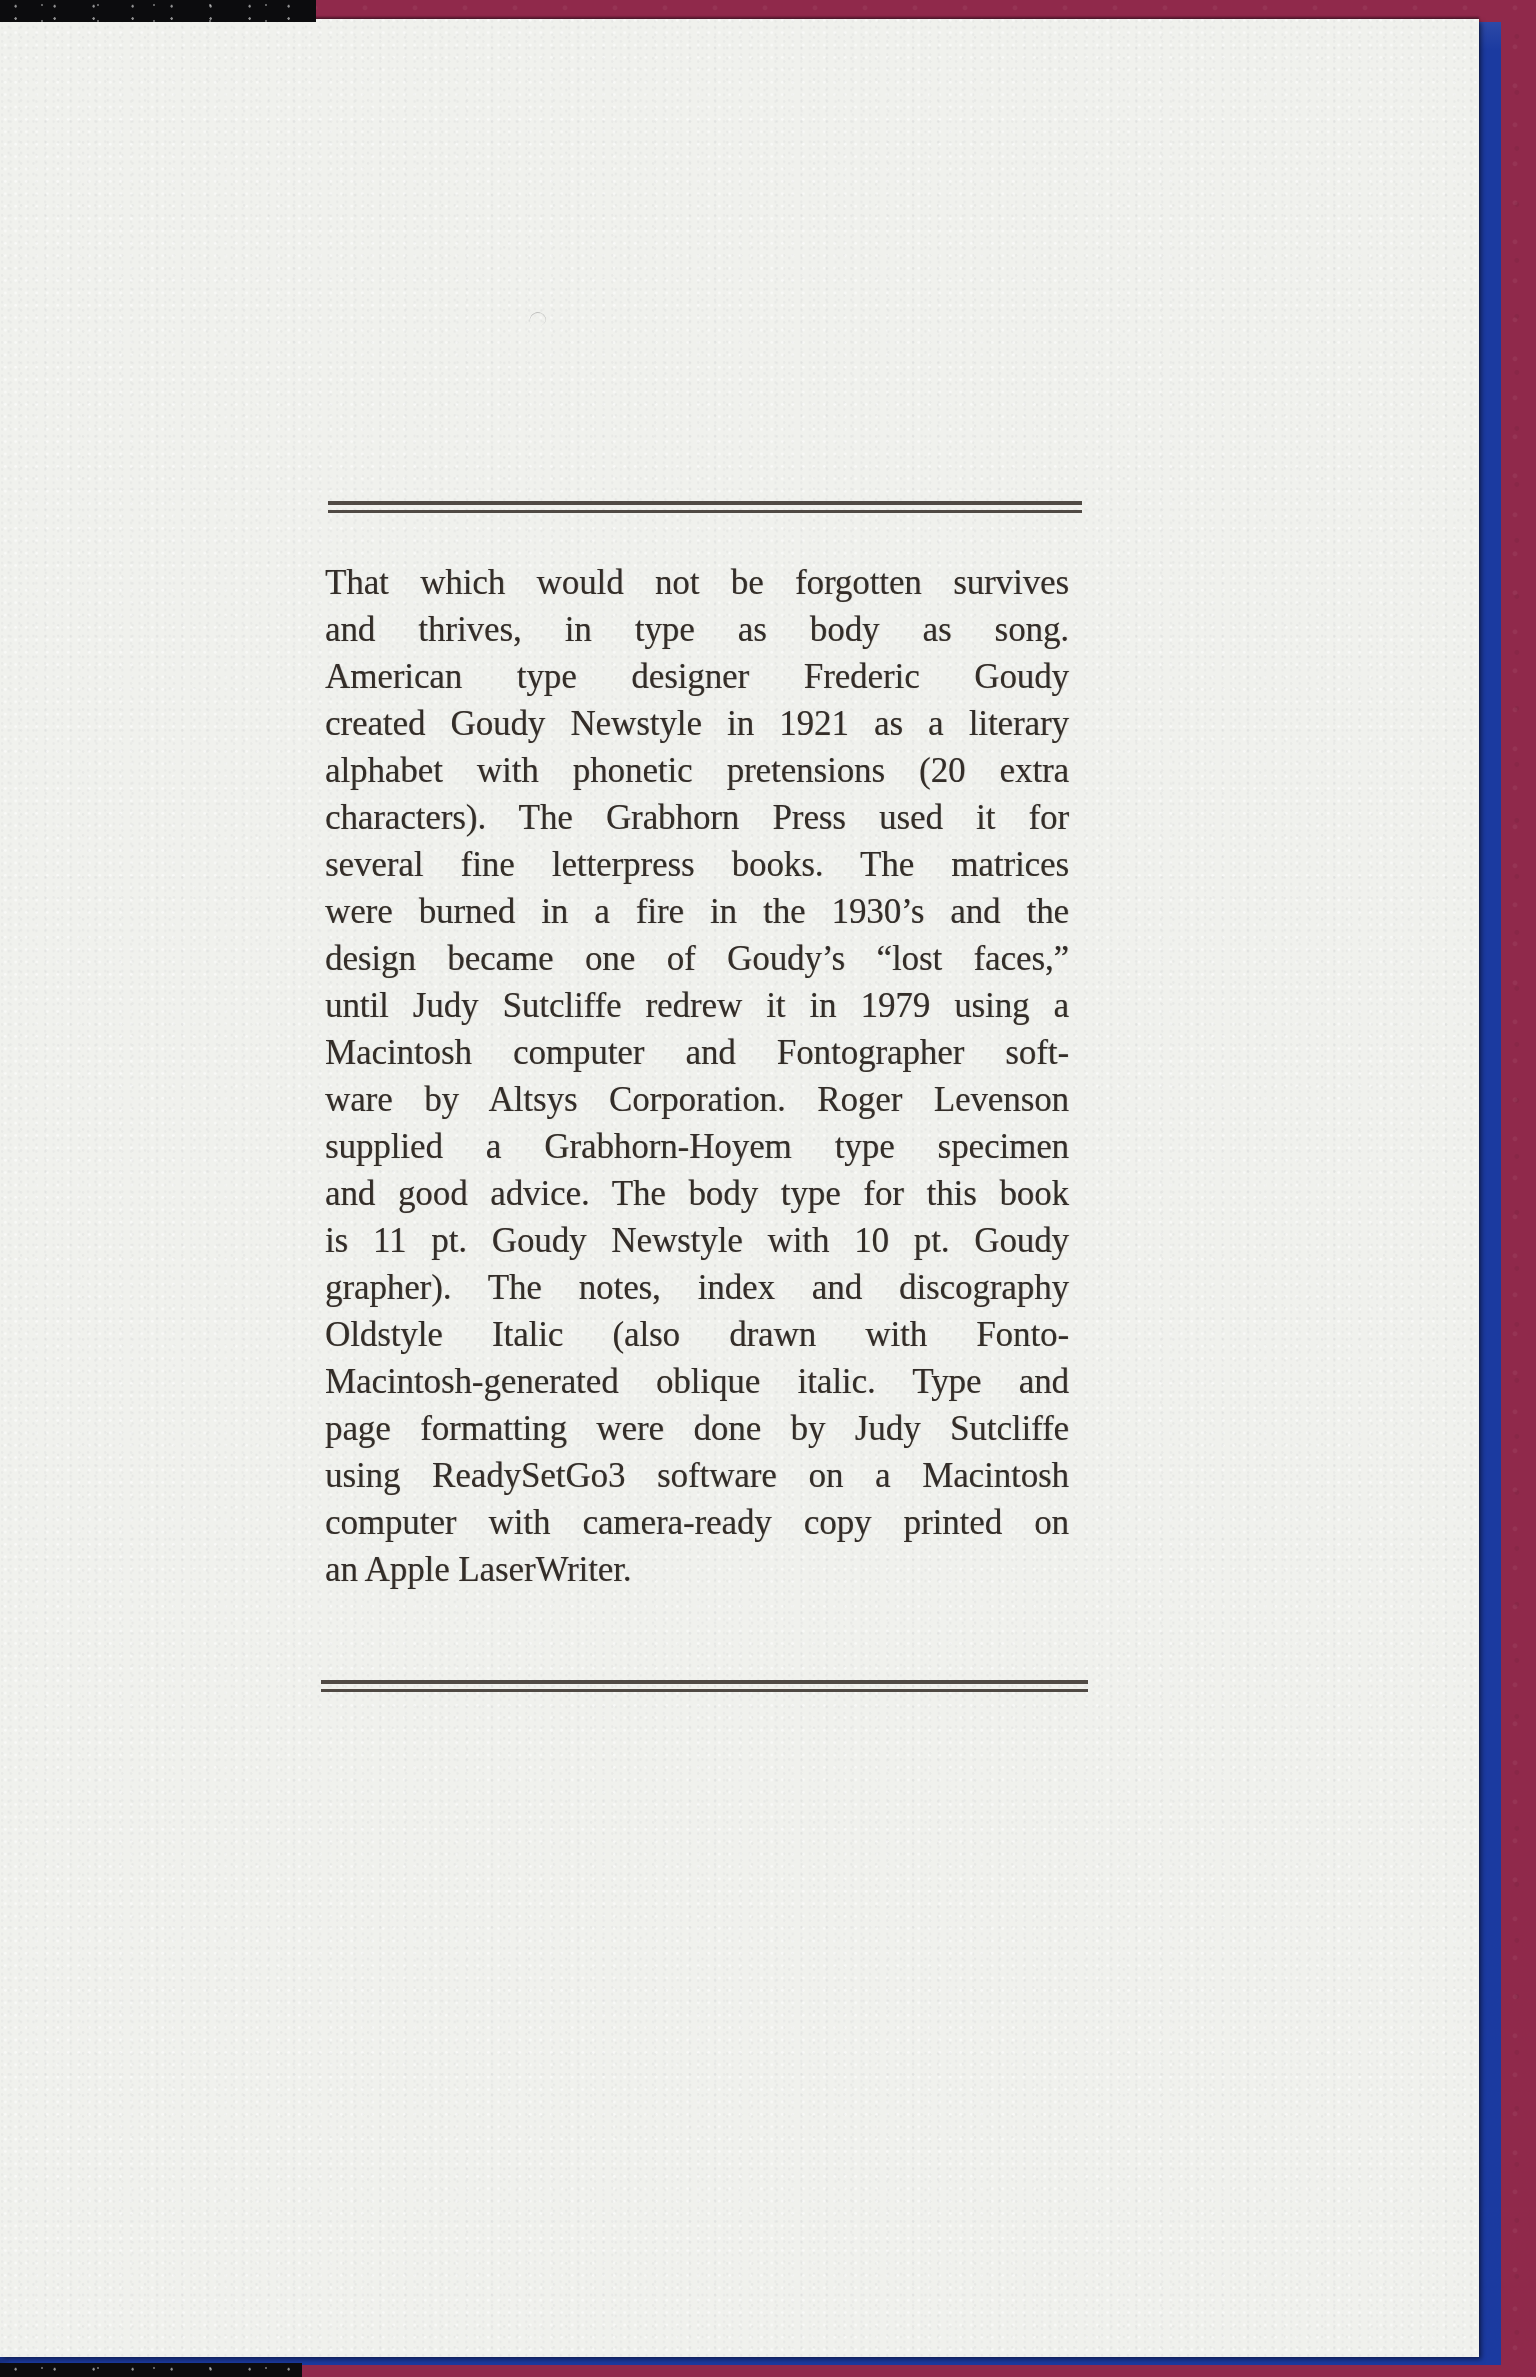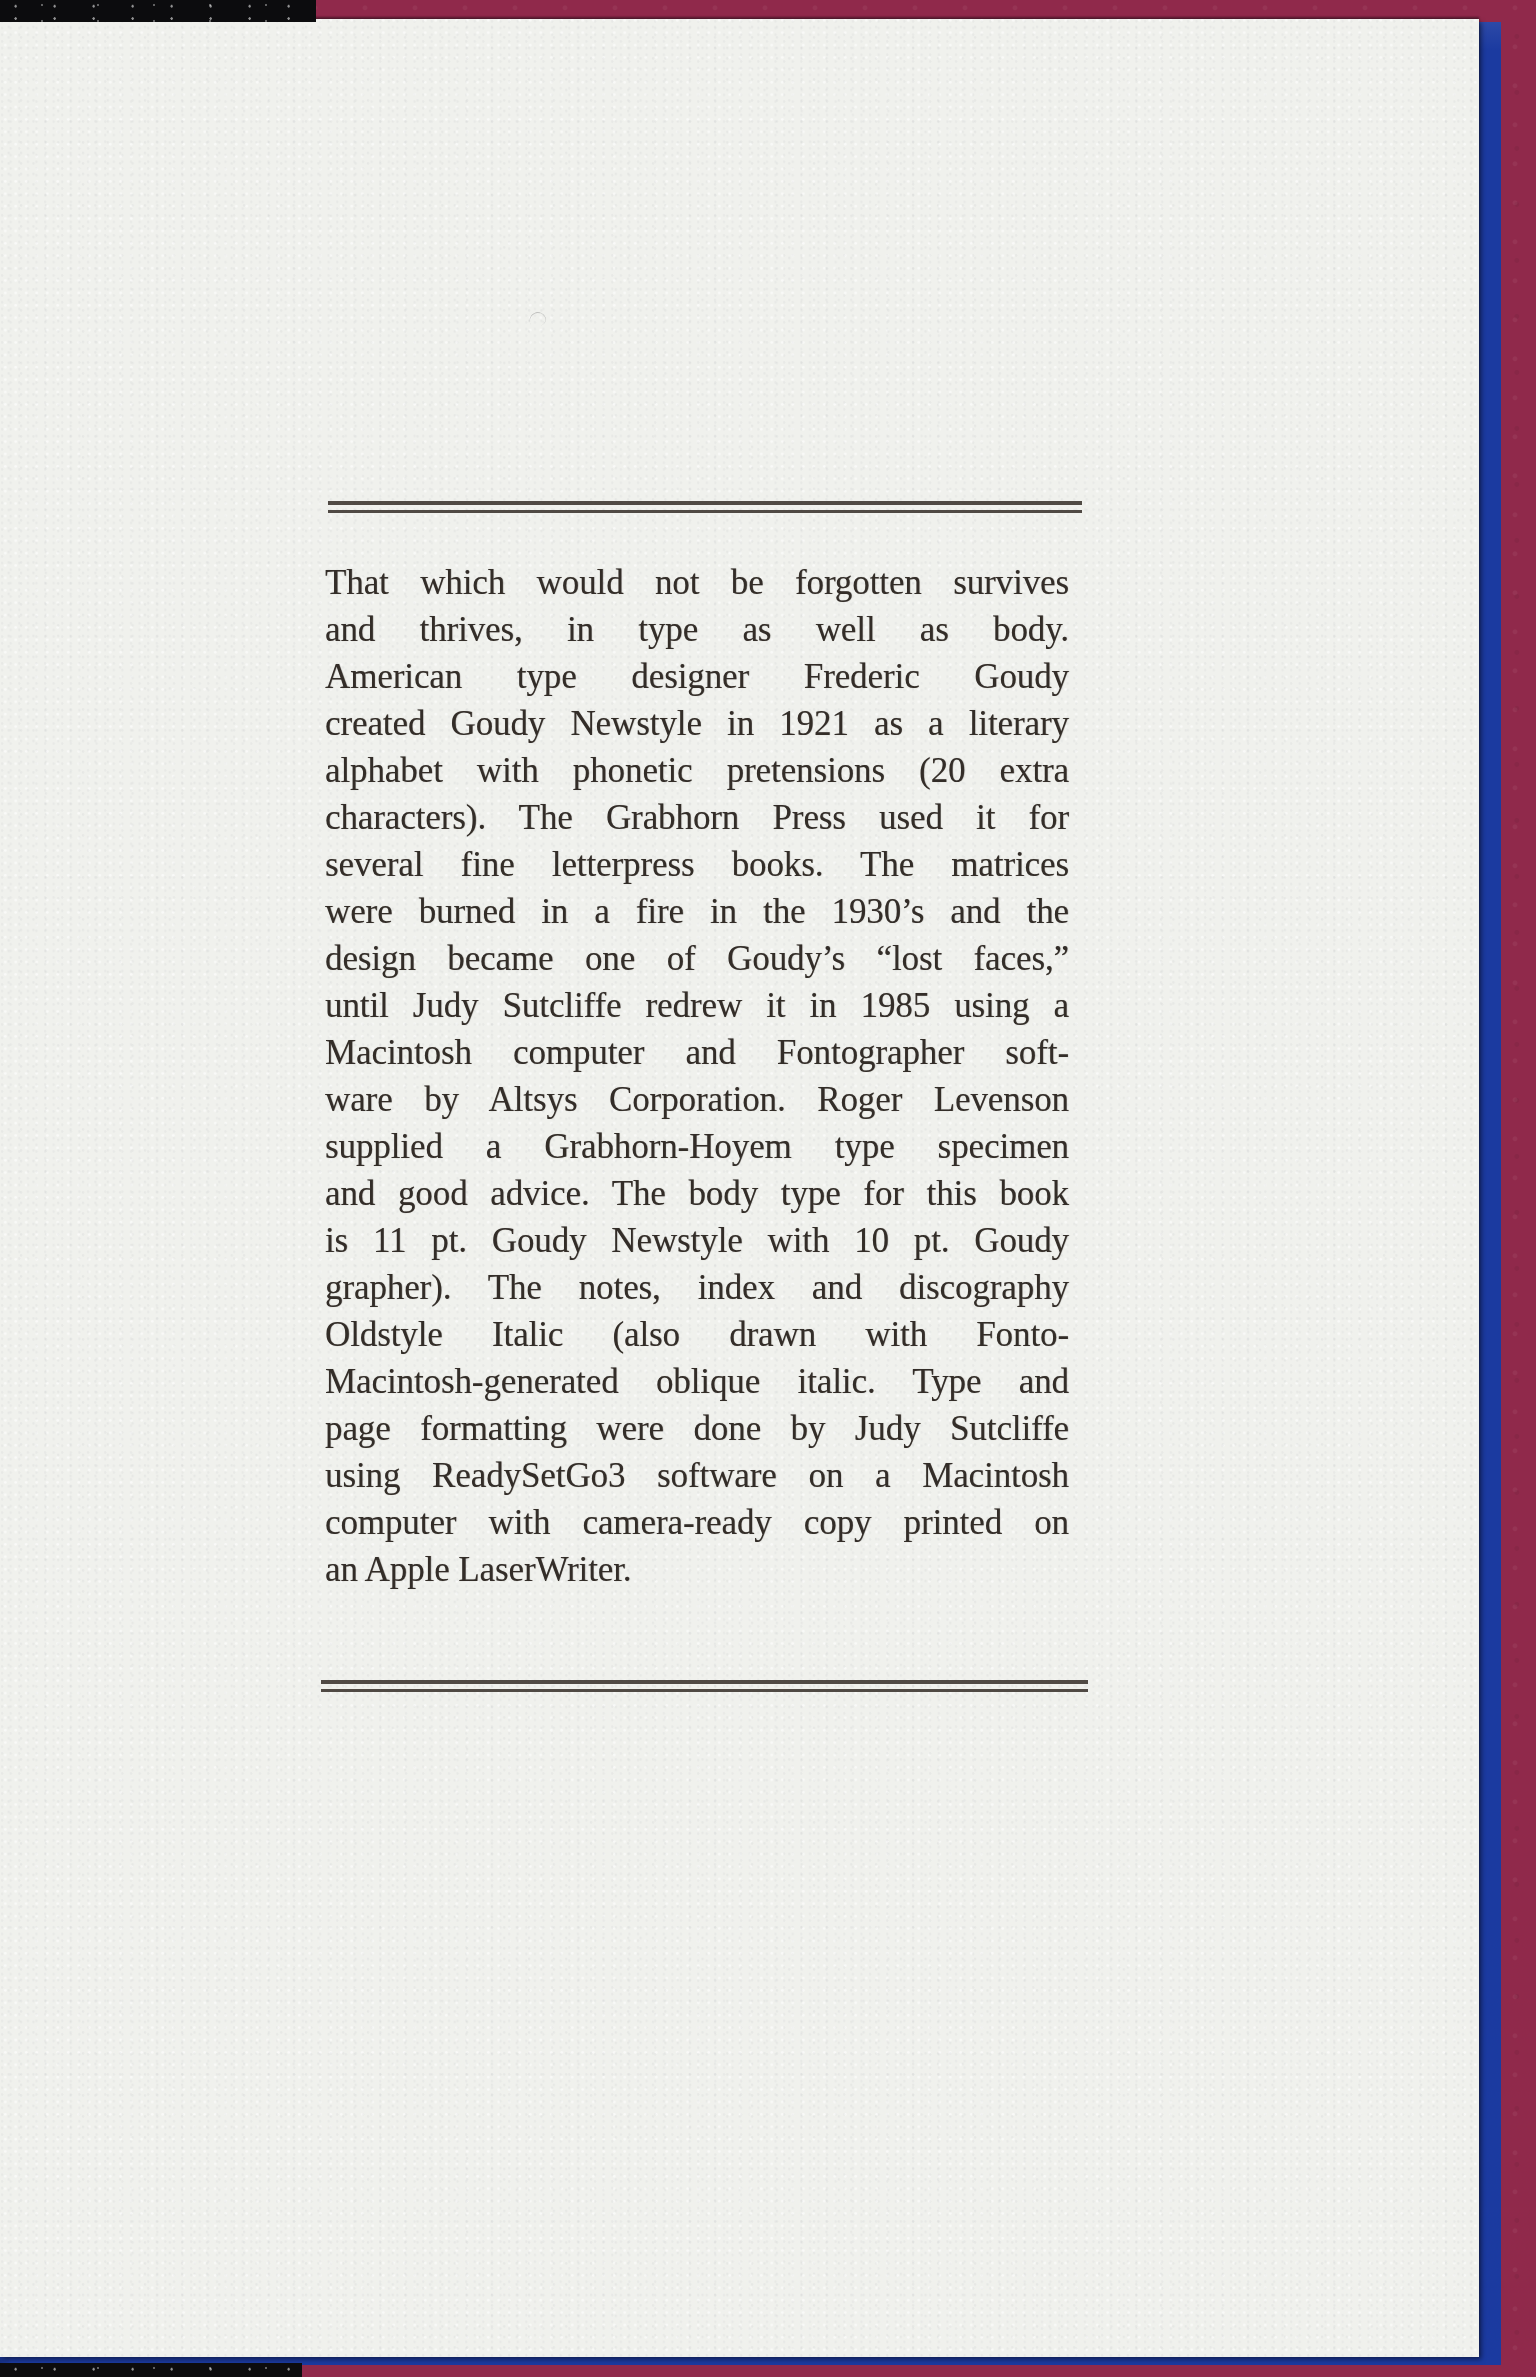--- a/index.html
+++ b/index.html
@@ -120,29 +120,29 @@
   <div class="blue-cover"></div>
 
   <div class="page">
 
     <div class="pencil-mark"></div>
 
     <div class="double-rule top"></div>
 
     <div class="colophon">
         <div class="line">That which would not be forgotten survives</div>
-        <div class="line">and thrives, in type as well as body.</div>
+        <div class="line">and thrives, in type as body as song.</div>
         <div class="line">American type designer Frederic Goudy</div>
         <div class="line">created Goudy Newstyle in 1921 as a literary</div>
         <div class="line">alphabet with phonetic pretensions (20 extra</div>
         <div class="line">characters). The Grabhorn Press used it for</div>
         <div class="line">several fine letterpress books. The matrices</div>
         <div class="line">were burned in a fire in the 1930’s and the</div>
         <div class="line">design became one of Goudy’s “lost faces,”</div>
-        <div class="line">until Judy Sutcliffe redrew it in 1985 using a</div>
+        <div class="line">until Judy Sutcliffe redrew it in 1979 using a</div>
         <div class="line">Macintosh computer and Fontographer soft-</div>
         <div class="line">ware by Altsys Corporation. Roger Levenson</div>
         <div class="line">supplied a Grabhorn-Hoyem type specimen</div>
         <div class="line">and good advice. The body type for this book</div>
         <div class="line">is 11 pt. Goudy Newstyle with 10 pt. Goudy</div>
         <div class="line">grapher). The notes, index and discography</div>
         <div class="line">Oldstyle Italic (also drawn with Fonto-</div>
         <div class="line">Macintosh-generated oblique italic. Type and</div>
         <div class="line">page formatting were done by Judy Sutcliffe</div>
         <div class="line">using ReadySetGo3 software on a Macintosh</div>

